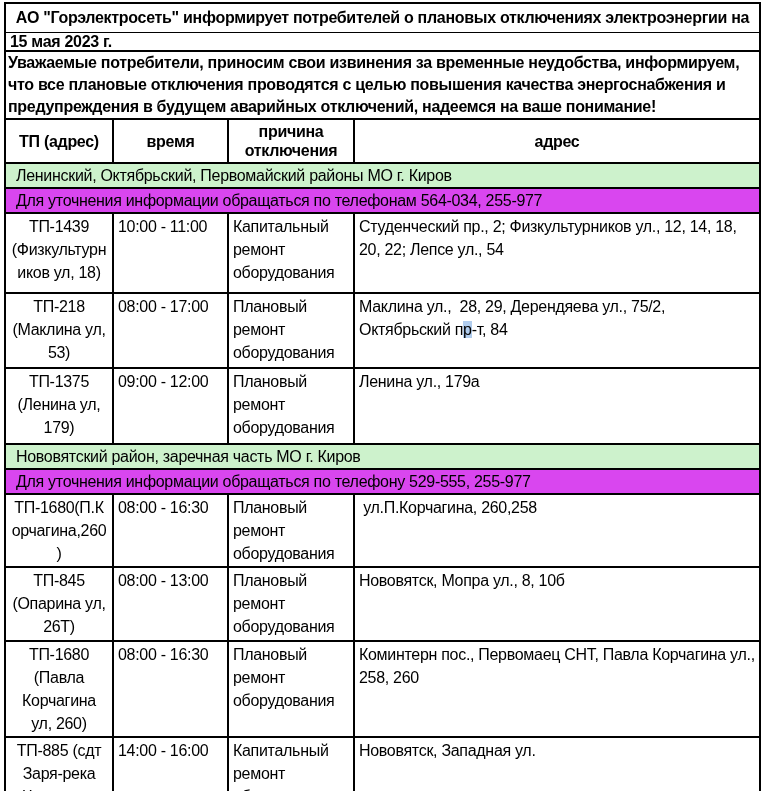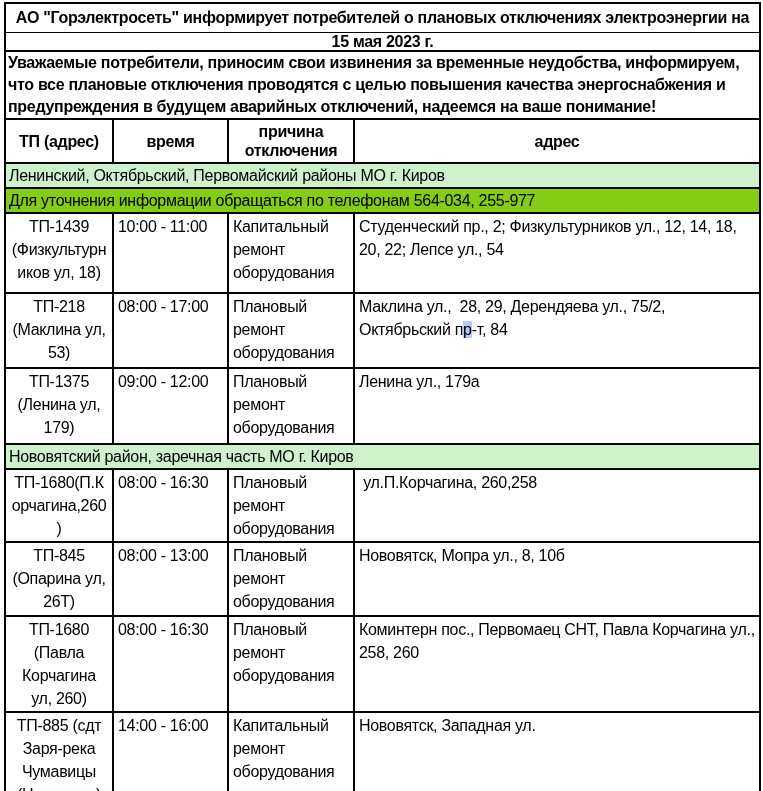--- a/index.html
+++ b/index.html
@@ -31,21 +31,21 @@
     height: 28px;
     font-weight: bold;
     text-align: center;
     vertical-align: middle;
     border-bottom-width: 1px;
     line-height: 24px;
   }
   tr.title-2 td {
     height: 17px;
     font-weight: bold;
-    text-align: center;
+    text-align: left;
     vertical-align: middle;
     border-top-width: 1px;
     line-height: 16px;
   }
   tr.notice td {
     height: 66px;
     font-weight: bold;
     text-align: left;
     vertical-align: middle;
     line-height: 22px;
@@ -57,25 +57,25 @@
     font-weight: bold;
     text-align: center;
     vertical-align: middle;
     line-height: 19px;
   }
   
   tr.band td {
     height: 23px;
     line-height: 21px;
     vertical-align: middle;
-    padding: 0 3px;
+    padding: 0 10px;
     margin-top: 12px;
   }
   tr.band-region td { background: #cdf2cc; }
-  tr.band-phones td { background: #84cc16; }
+  tr.band-phones td { background: #d946ef; }
   
   tr.data td {
     line-height: 23px;
     white-space: pre-wrap;
     padding: 1px 4px;
   }
   td.col-tp { overflow-wrap: anywhere; word-break: break-word; text-align: center; }
   tr.r1 td { height: 76px; }
   tr.r2 td { height: 71px; }
   tr.r3 td { height: 72px; }
@@ -143,20 +143,23 @@
   <tr class="data r3">
     <td class="col-tp">ТП-1375 (Ленина ул, 179)</td>
     <td>09:00 - 12:00</td>
     <td>Плановый ремонт оборудования</td>
     <td>Ленина ул., 179а</td>
   </tr>
 
   <tr class="band band-region">
     <td colspan="4">Нововятский район, заречная часть МО г. Киров</td>
   </tr>
+  <tr class="band band-phones">
+    <td colspan="4">Для уточнения информации обращаться по телефону 529-555, 255-977</td>
+  </tr>
 
   <tr class="data r4">
     <td class="col-tp">ТП-1680(П.Корчагина,260)</td>
     <td>08:00 - 16:30</td>
     <td>Плановый ремонт оборудования</td>
     <td> ул.П.Корчагина, 260,258</td>
   </tr>
 
   <tr class="data r5">
     <td class="col-tp">ТП-845 (Опарина ул, 26Т)</td>

